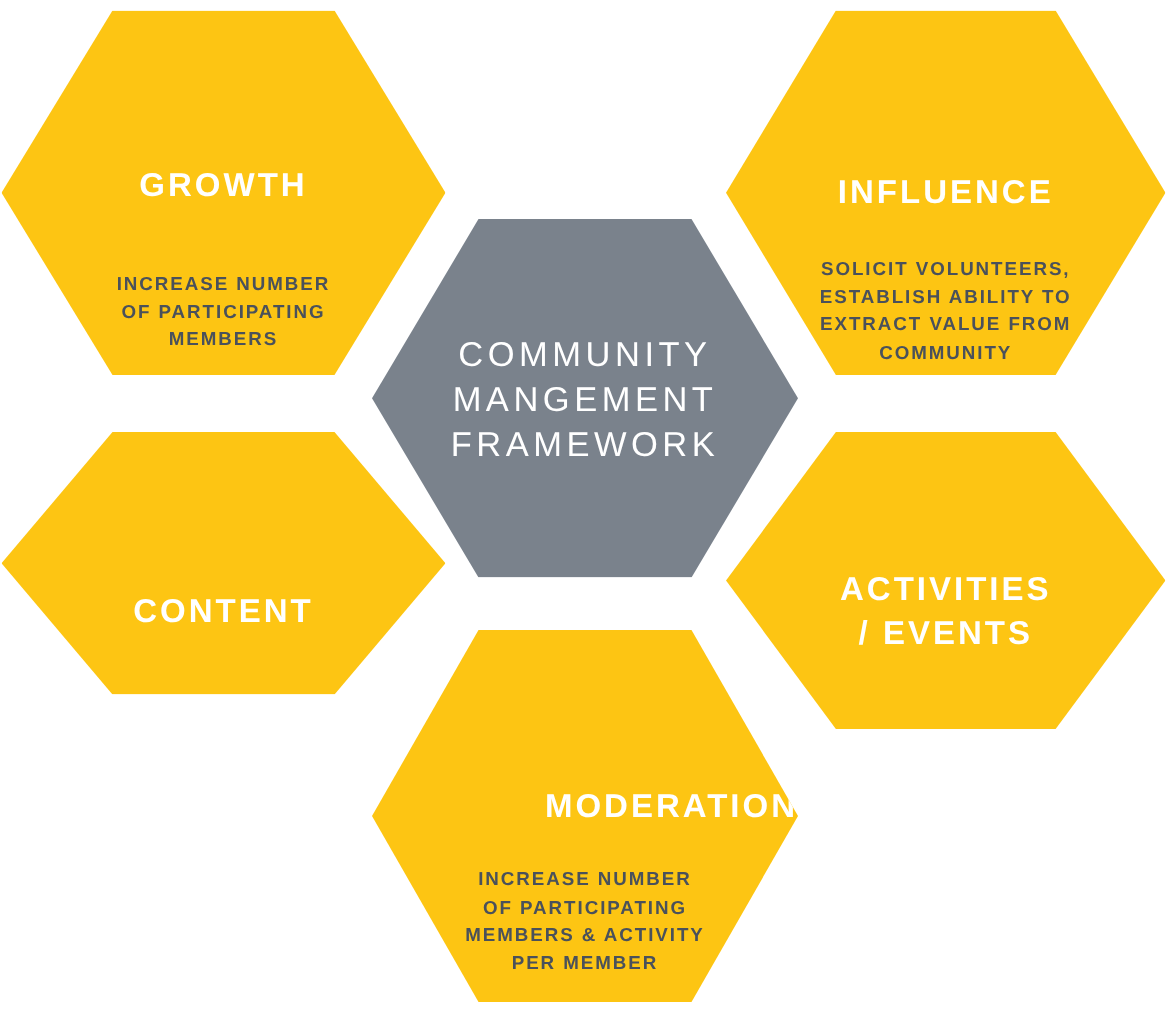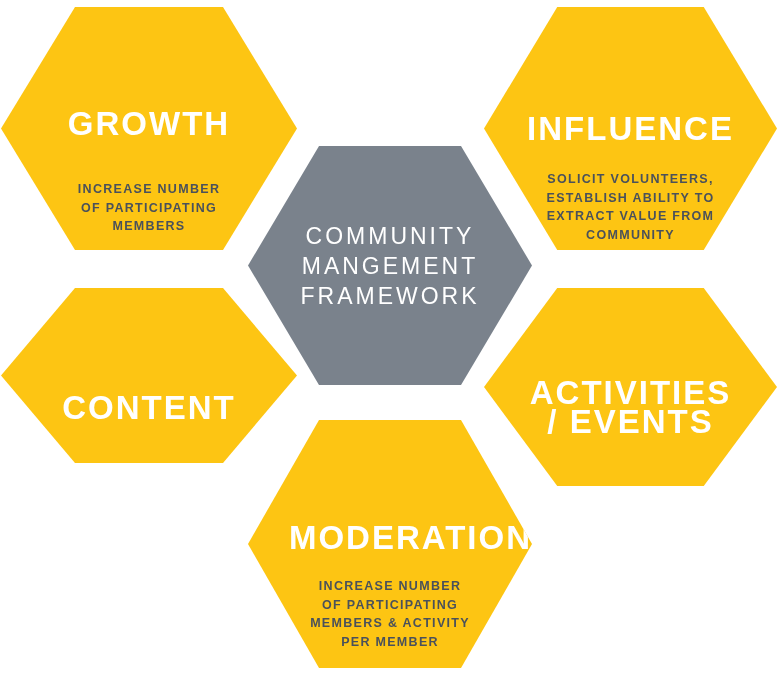--- a/index.html
+++ b/index.html
@@ -23,21 +23,21 @@
   .hex.gray   { background: #7A828C; }
 
   .hex-title {
     position: absolute;
     left: 0;
     right: 0;
     transform: translateY(-50%);
     text-align: center;
     color: #FFFFFF;
     font-weight: 700;
-    font-size: 33px;
+    font-size: 22px;
     line-height: 29px;
     letter-spacing: 2px;
     white-space: pre;
   }
   .hex-sub {
     position: absolute;
     left: 0;
     right: 0;
     transform: translateY(-50%);
     text-align: center;

